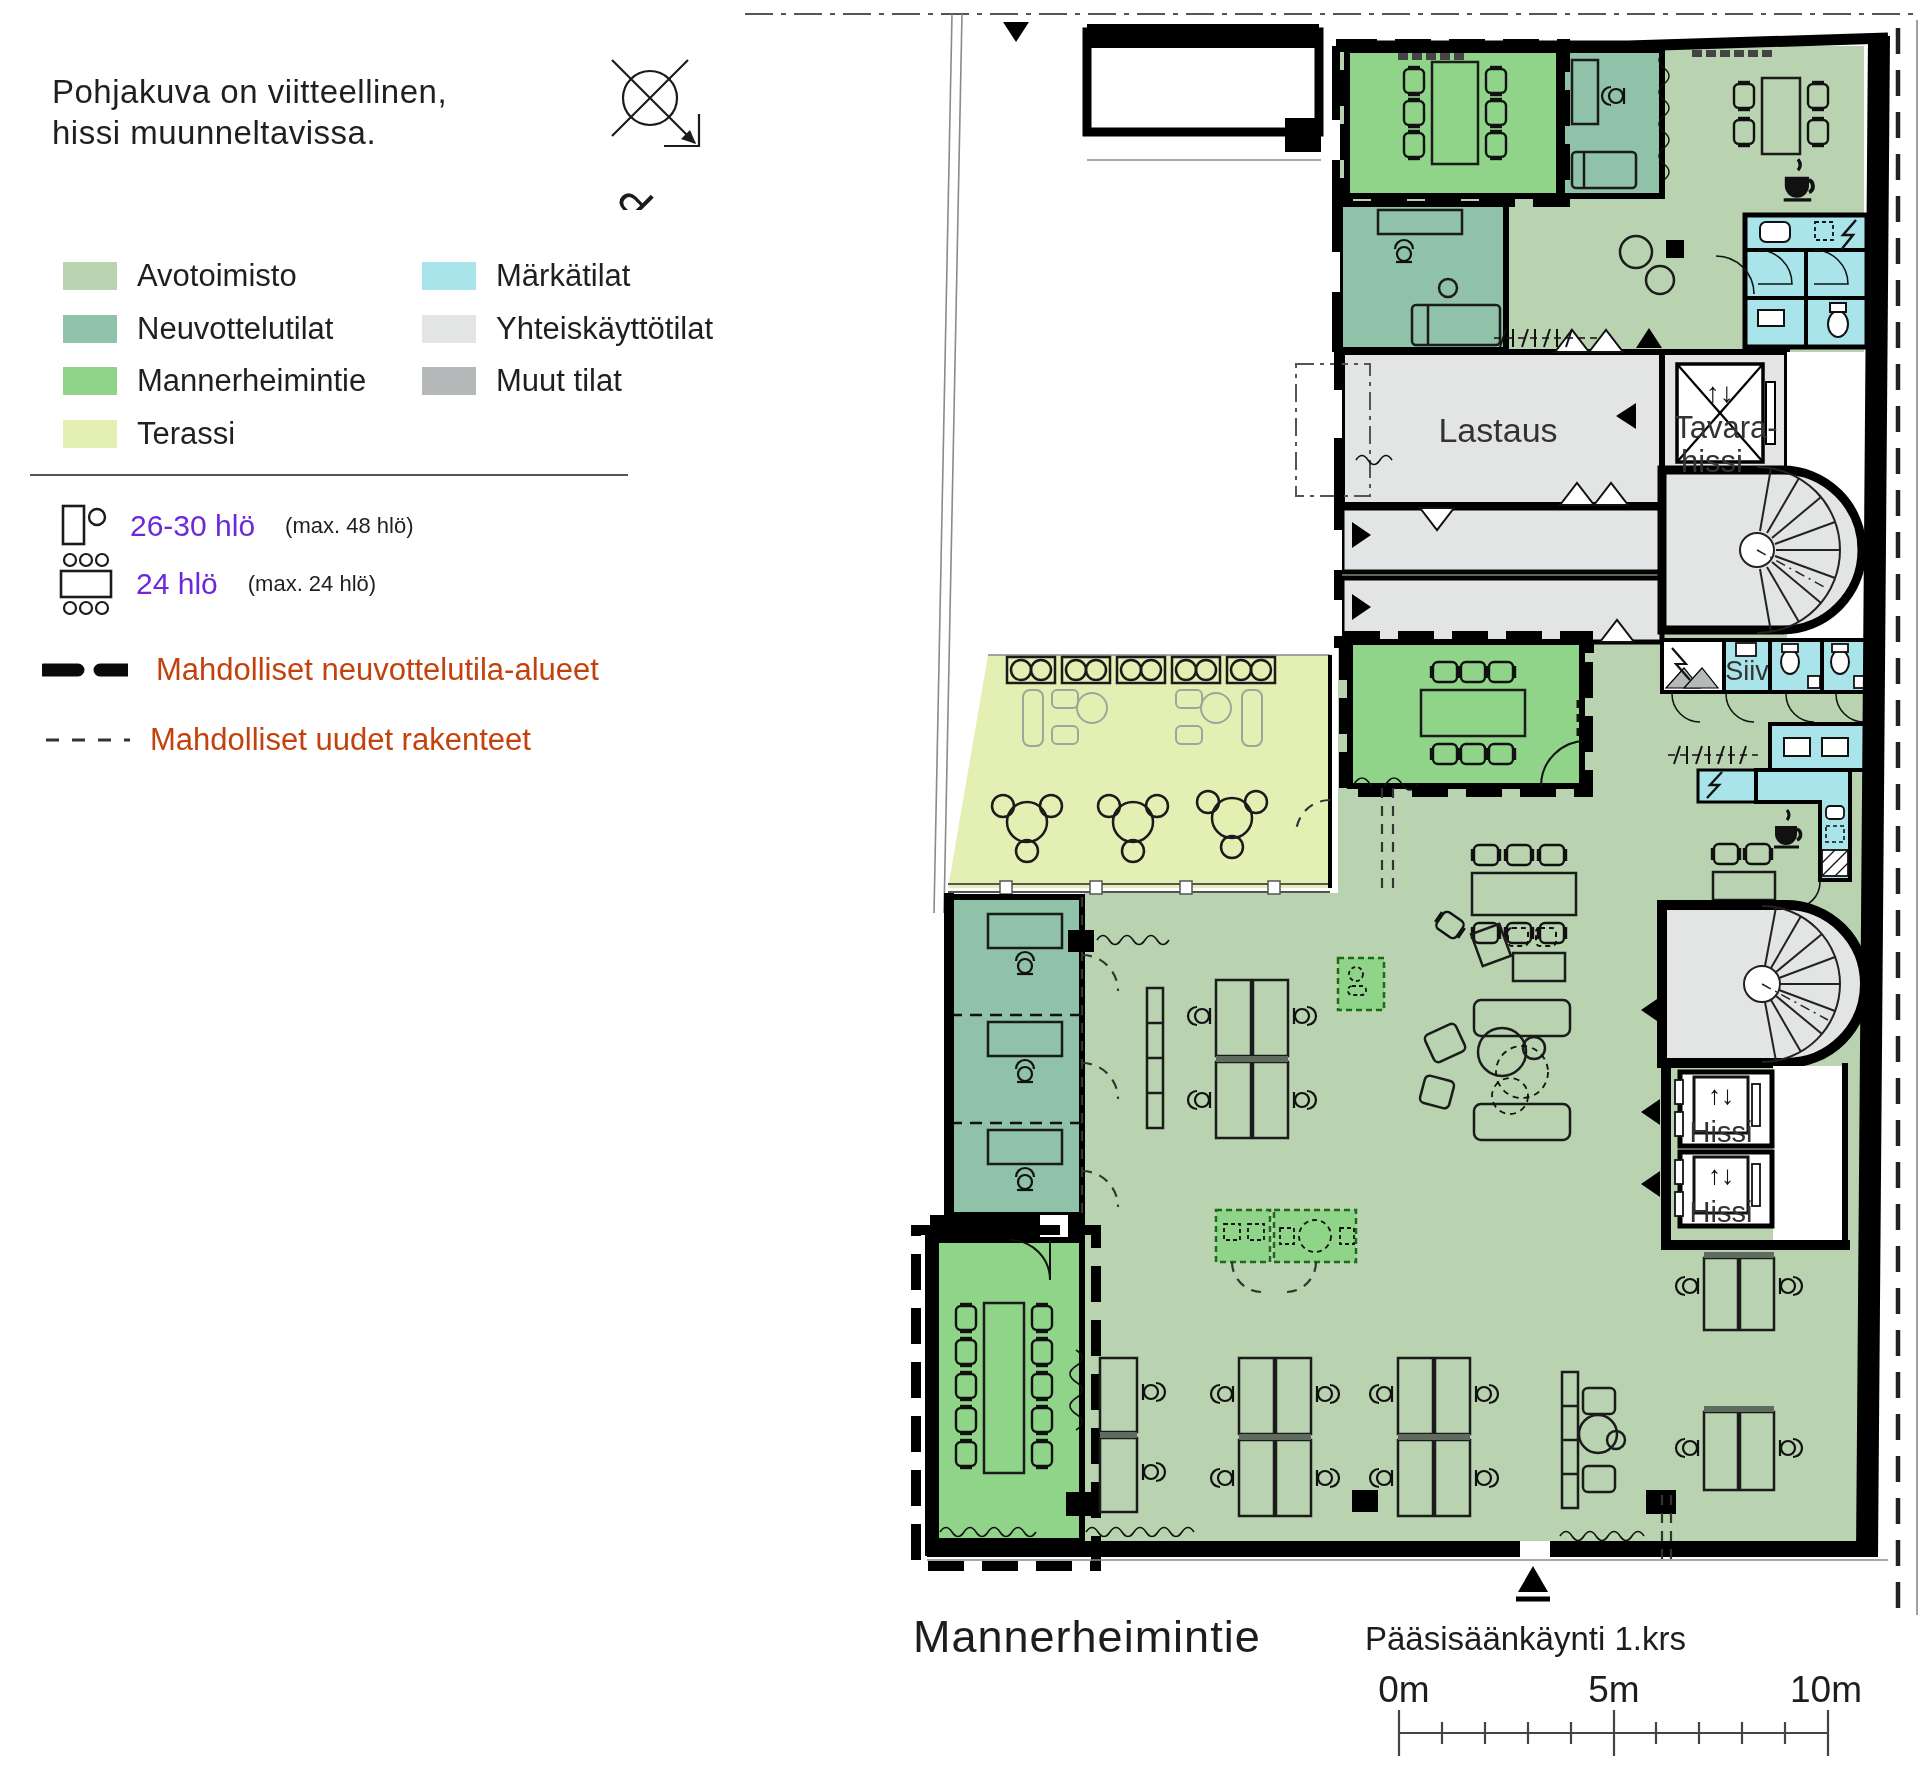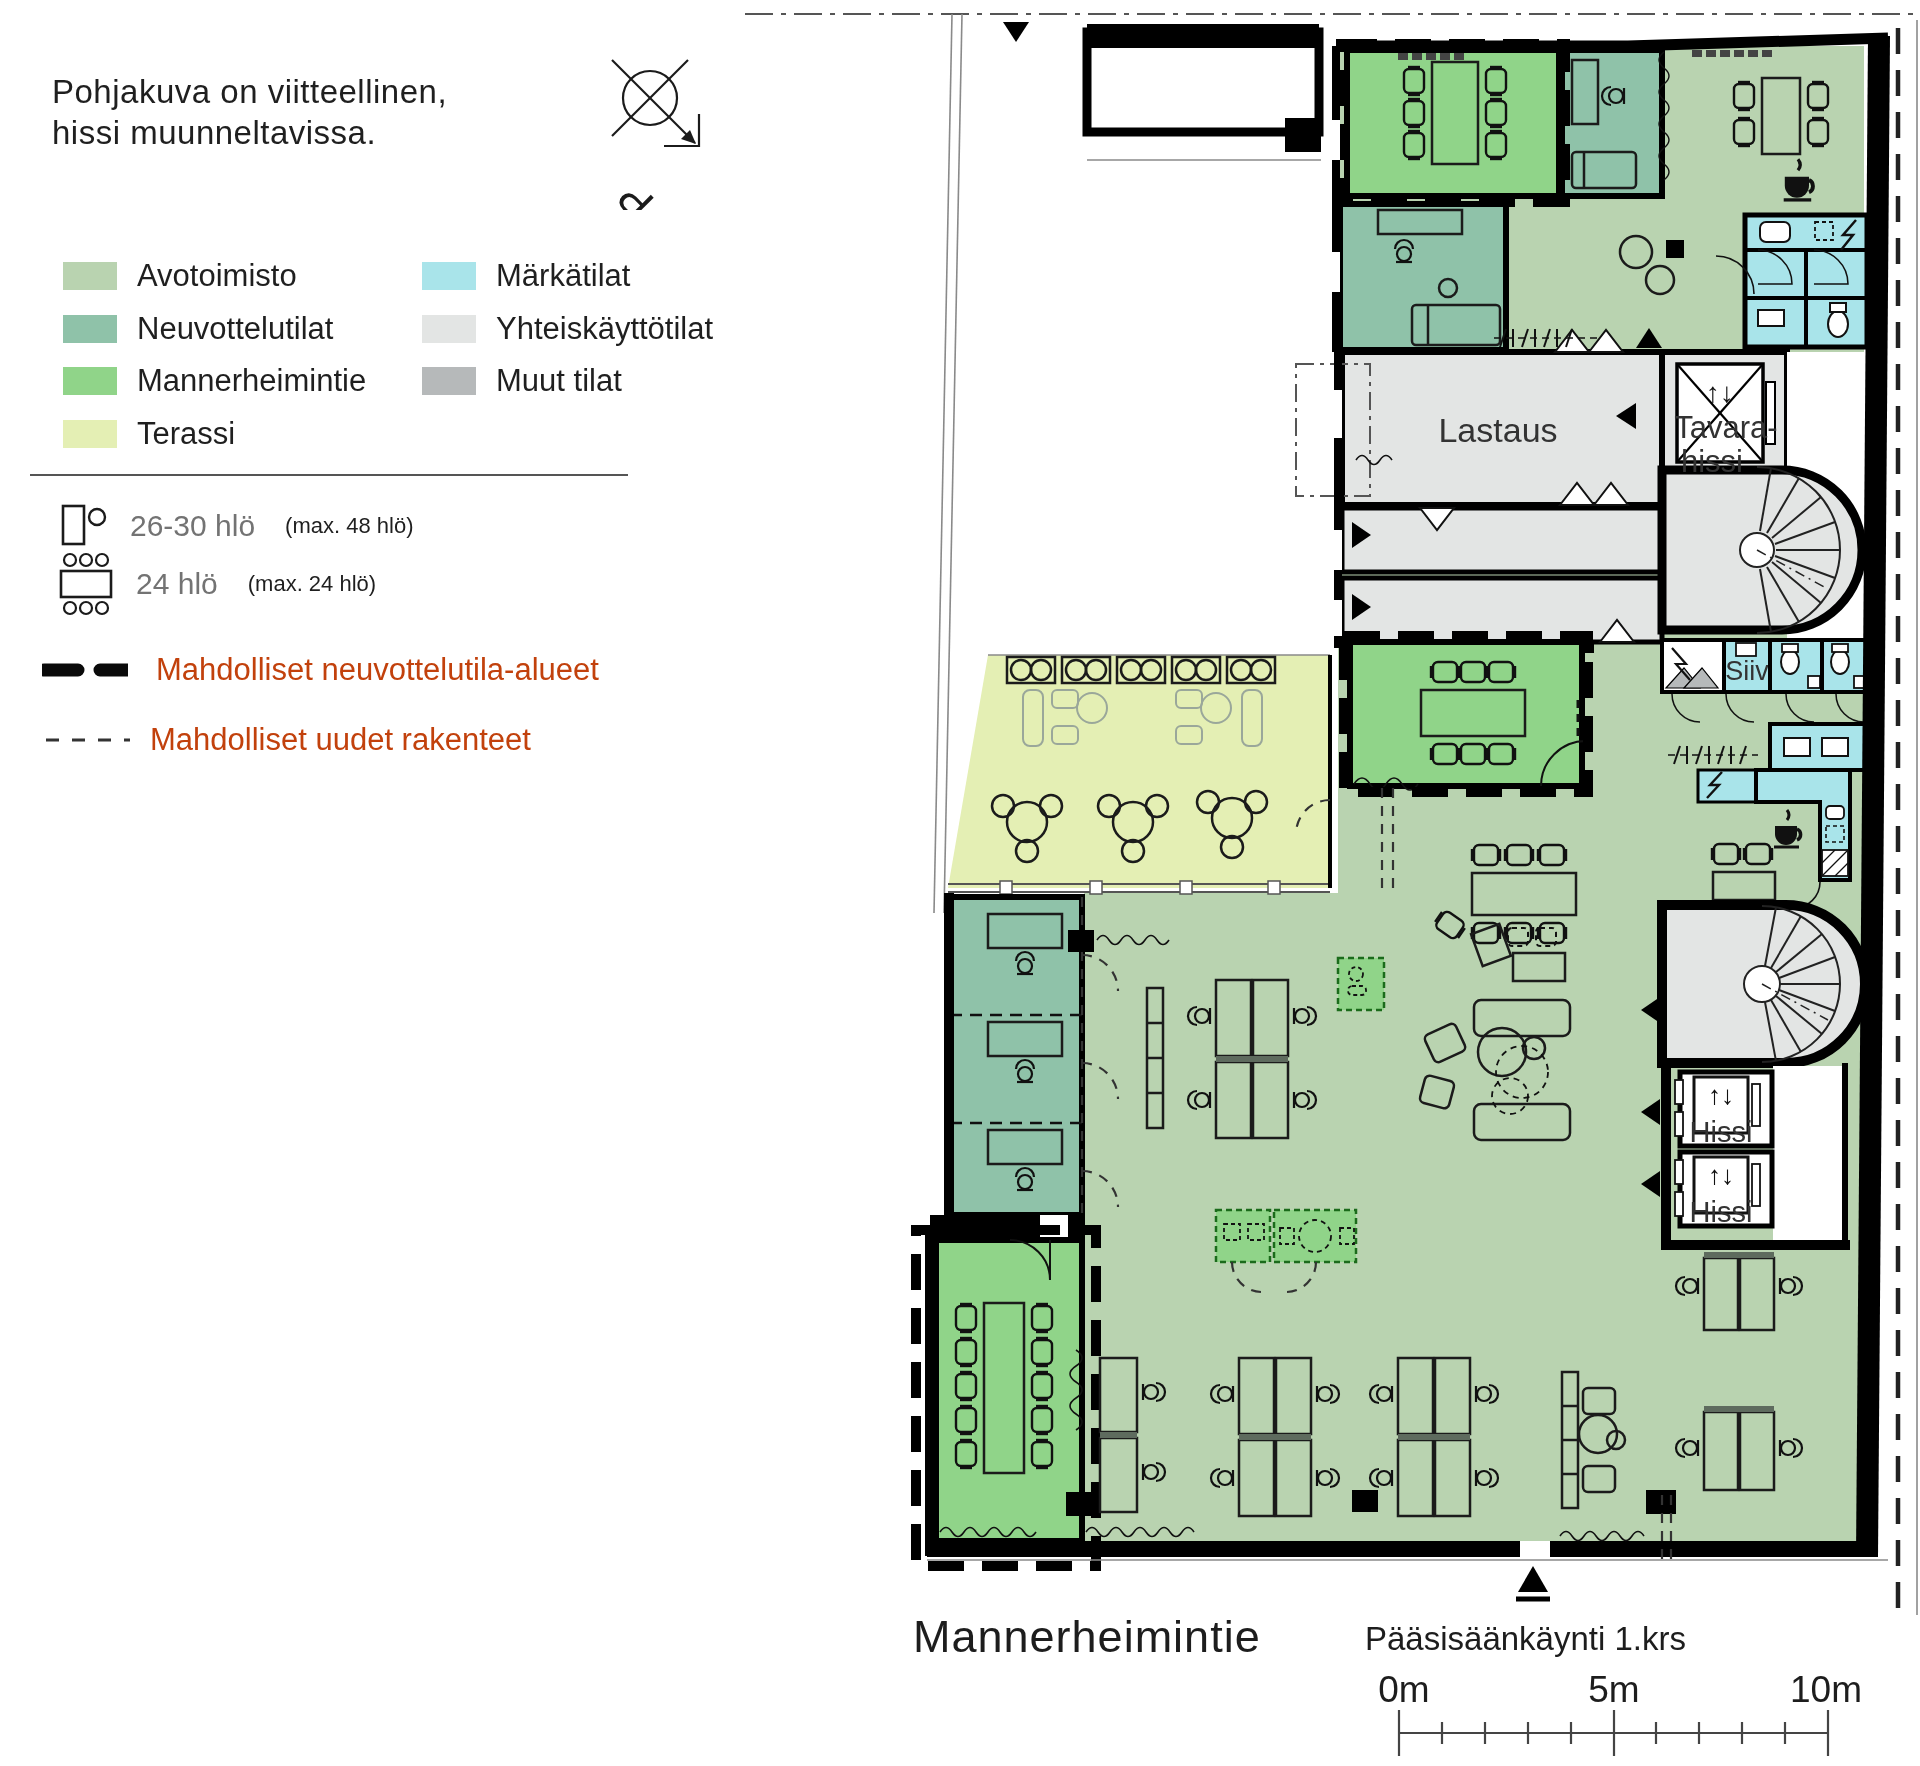--- a/index.html
+++ b/index.html
@@ -11,21 +11,21 @@
   .sw{width:54px;height:28px;display:inline-block;}
   .sw-avot{background:var(--c-avotoimisto);}
   .sw-toim{background:var(--c-toimistohuoneet);}
   .sw-neuv{background:var(--c-neuvottelutilat);}
   .sw-tera{background:var(--c-terassi);}
   .sw-wet{background:var(--c-markatilat);}
   .sw-yht{background:var(--c-yhteiskayttotilat);}
   .sw-muut{background:var(--c-muut);}
   .lg-label{font-size:31px;color:#1f1f1f;white-space:nowrap;}
   .divider{left:30px;top:474px;width:598px;height:2px;background:#555;}
-  .cap-label{font-size:30px;color:#737373;}
+  .cap-label{font-size:30px;color:#6d28d9;}
   .cap-detail{font-size:22px;color:#1f1f1f;margin-left:10px;}
   .dash-label{font-size:31px;color:#c2410c;white-space:nowrap;}
   svg text{font-family:"Liberation Sans", sans-serif;}
   
   .f-avot{fill:var(--c-avotoimisto);}
   .f-toim{fill:var(--c-toimistohuoneet);}
   .f-neuv{fill:var(--c-neuvottelutilat);}
   .f-tera{fill:var(--c-terassi);}
   .f-wet{fill:var(--c-markatilat);}
   .f-yht{fill:var(--c-yhteiskayttotilat);}

